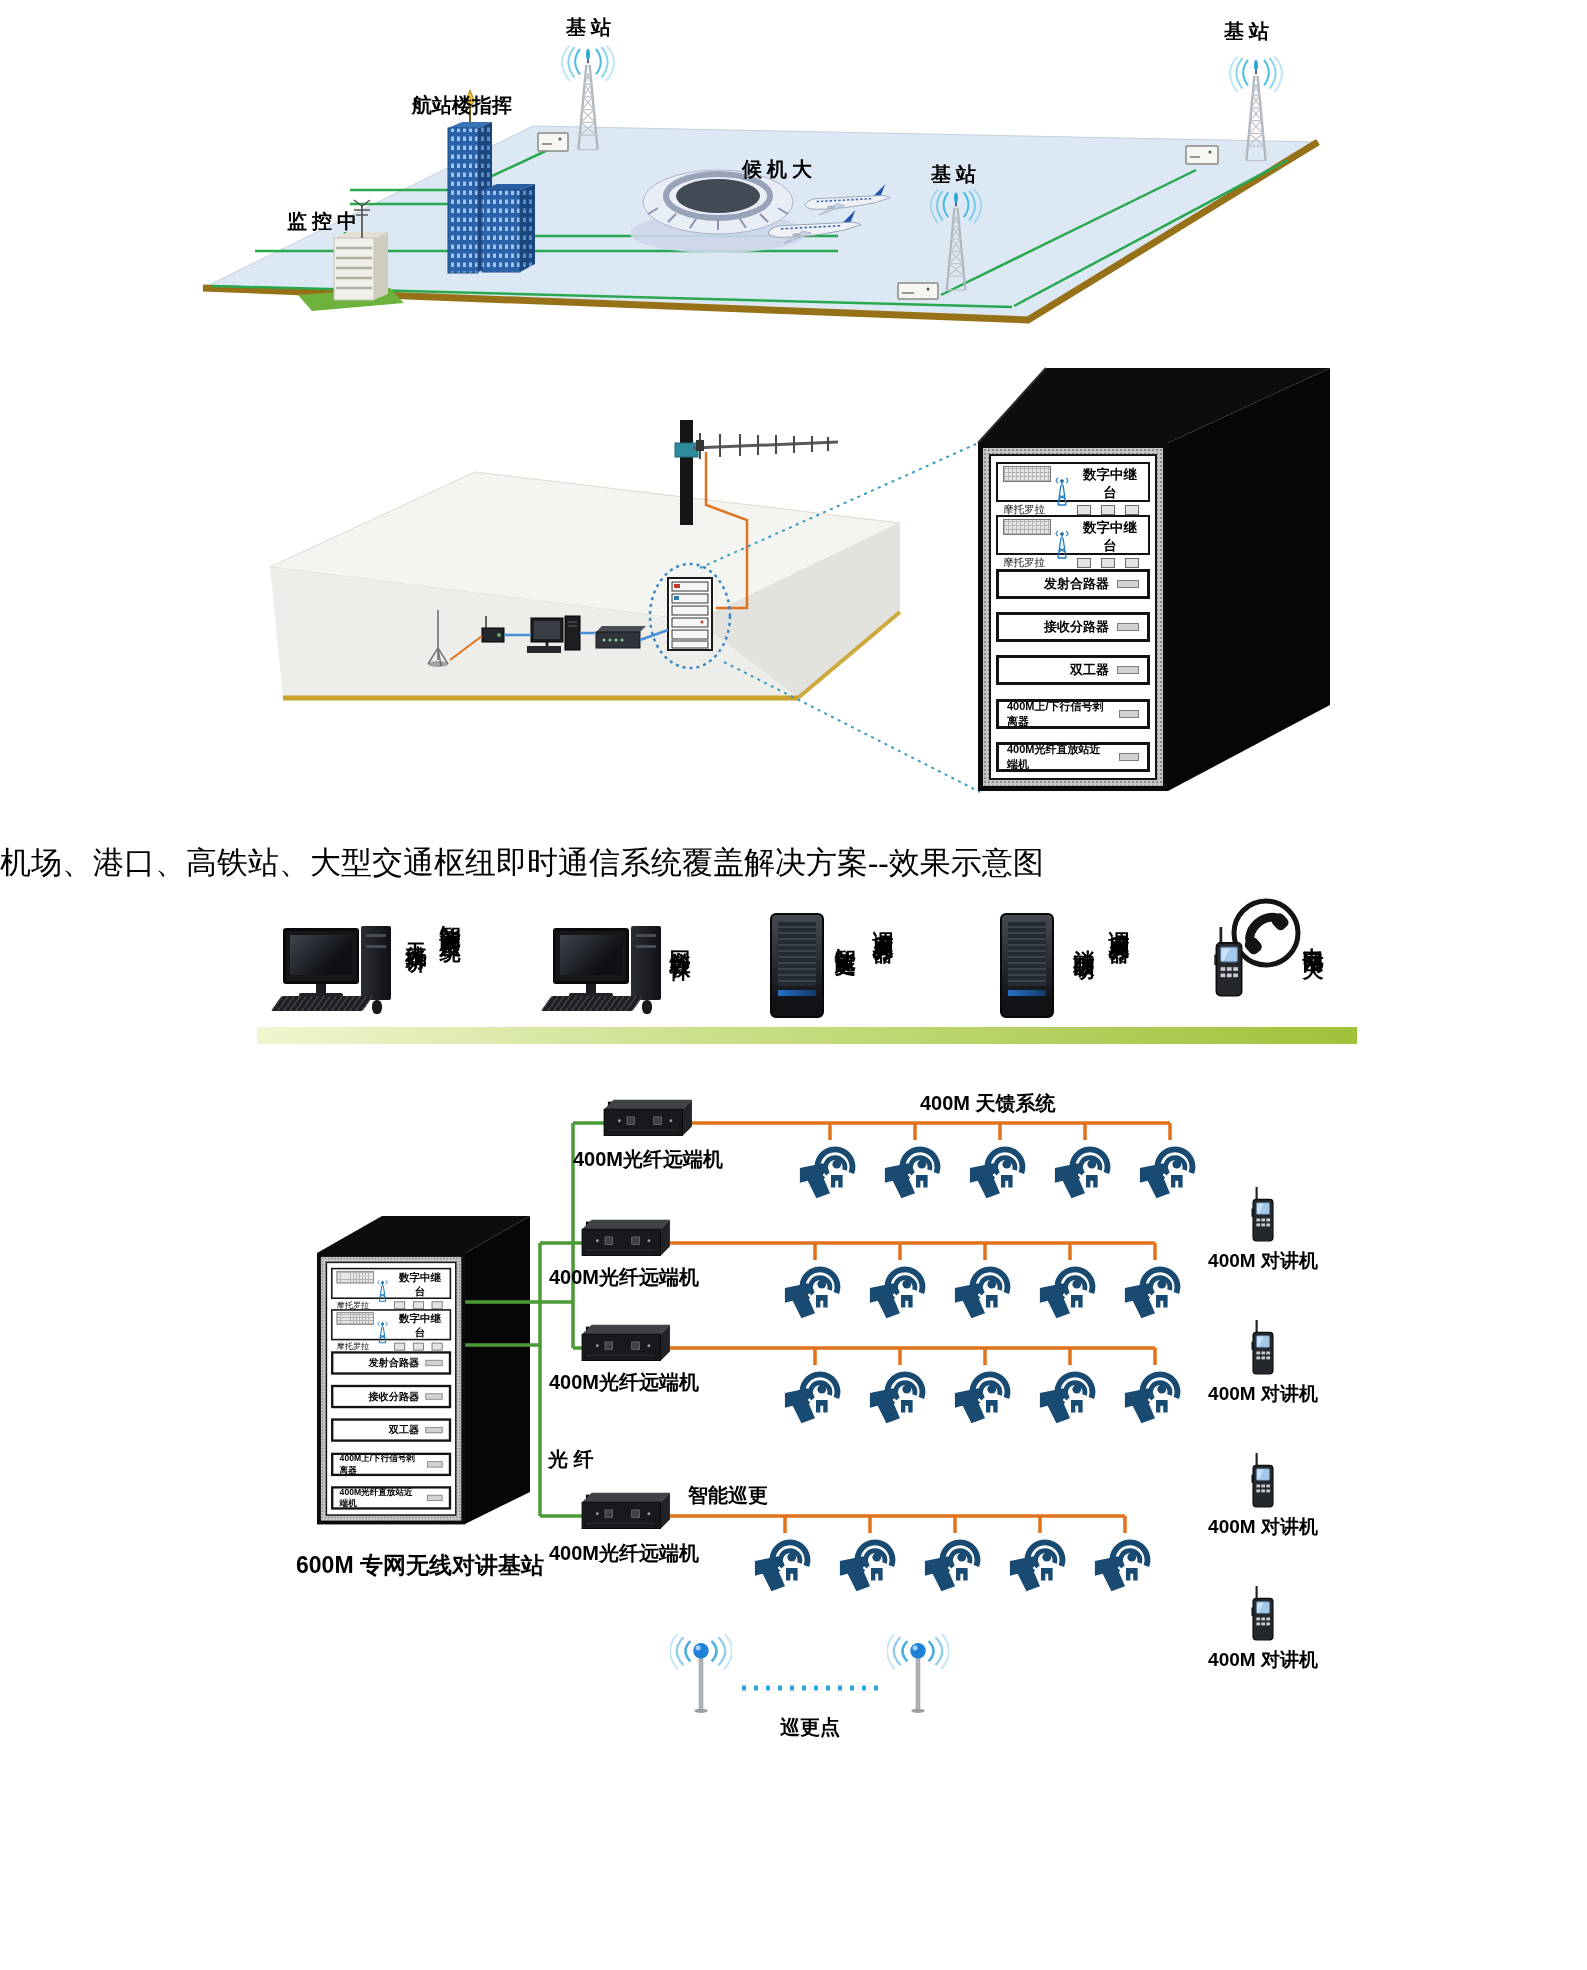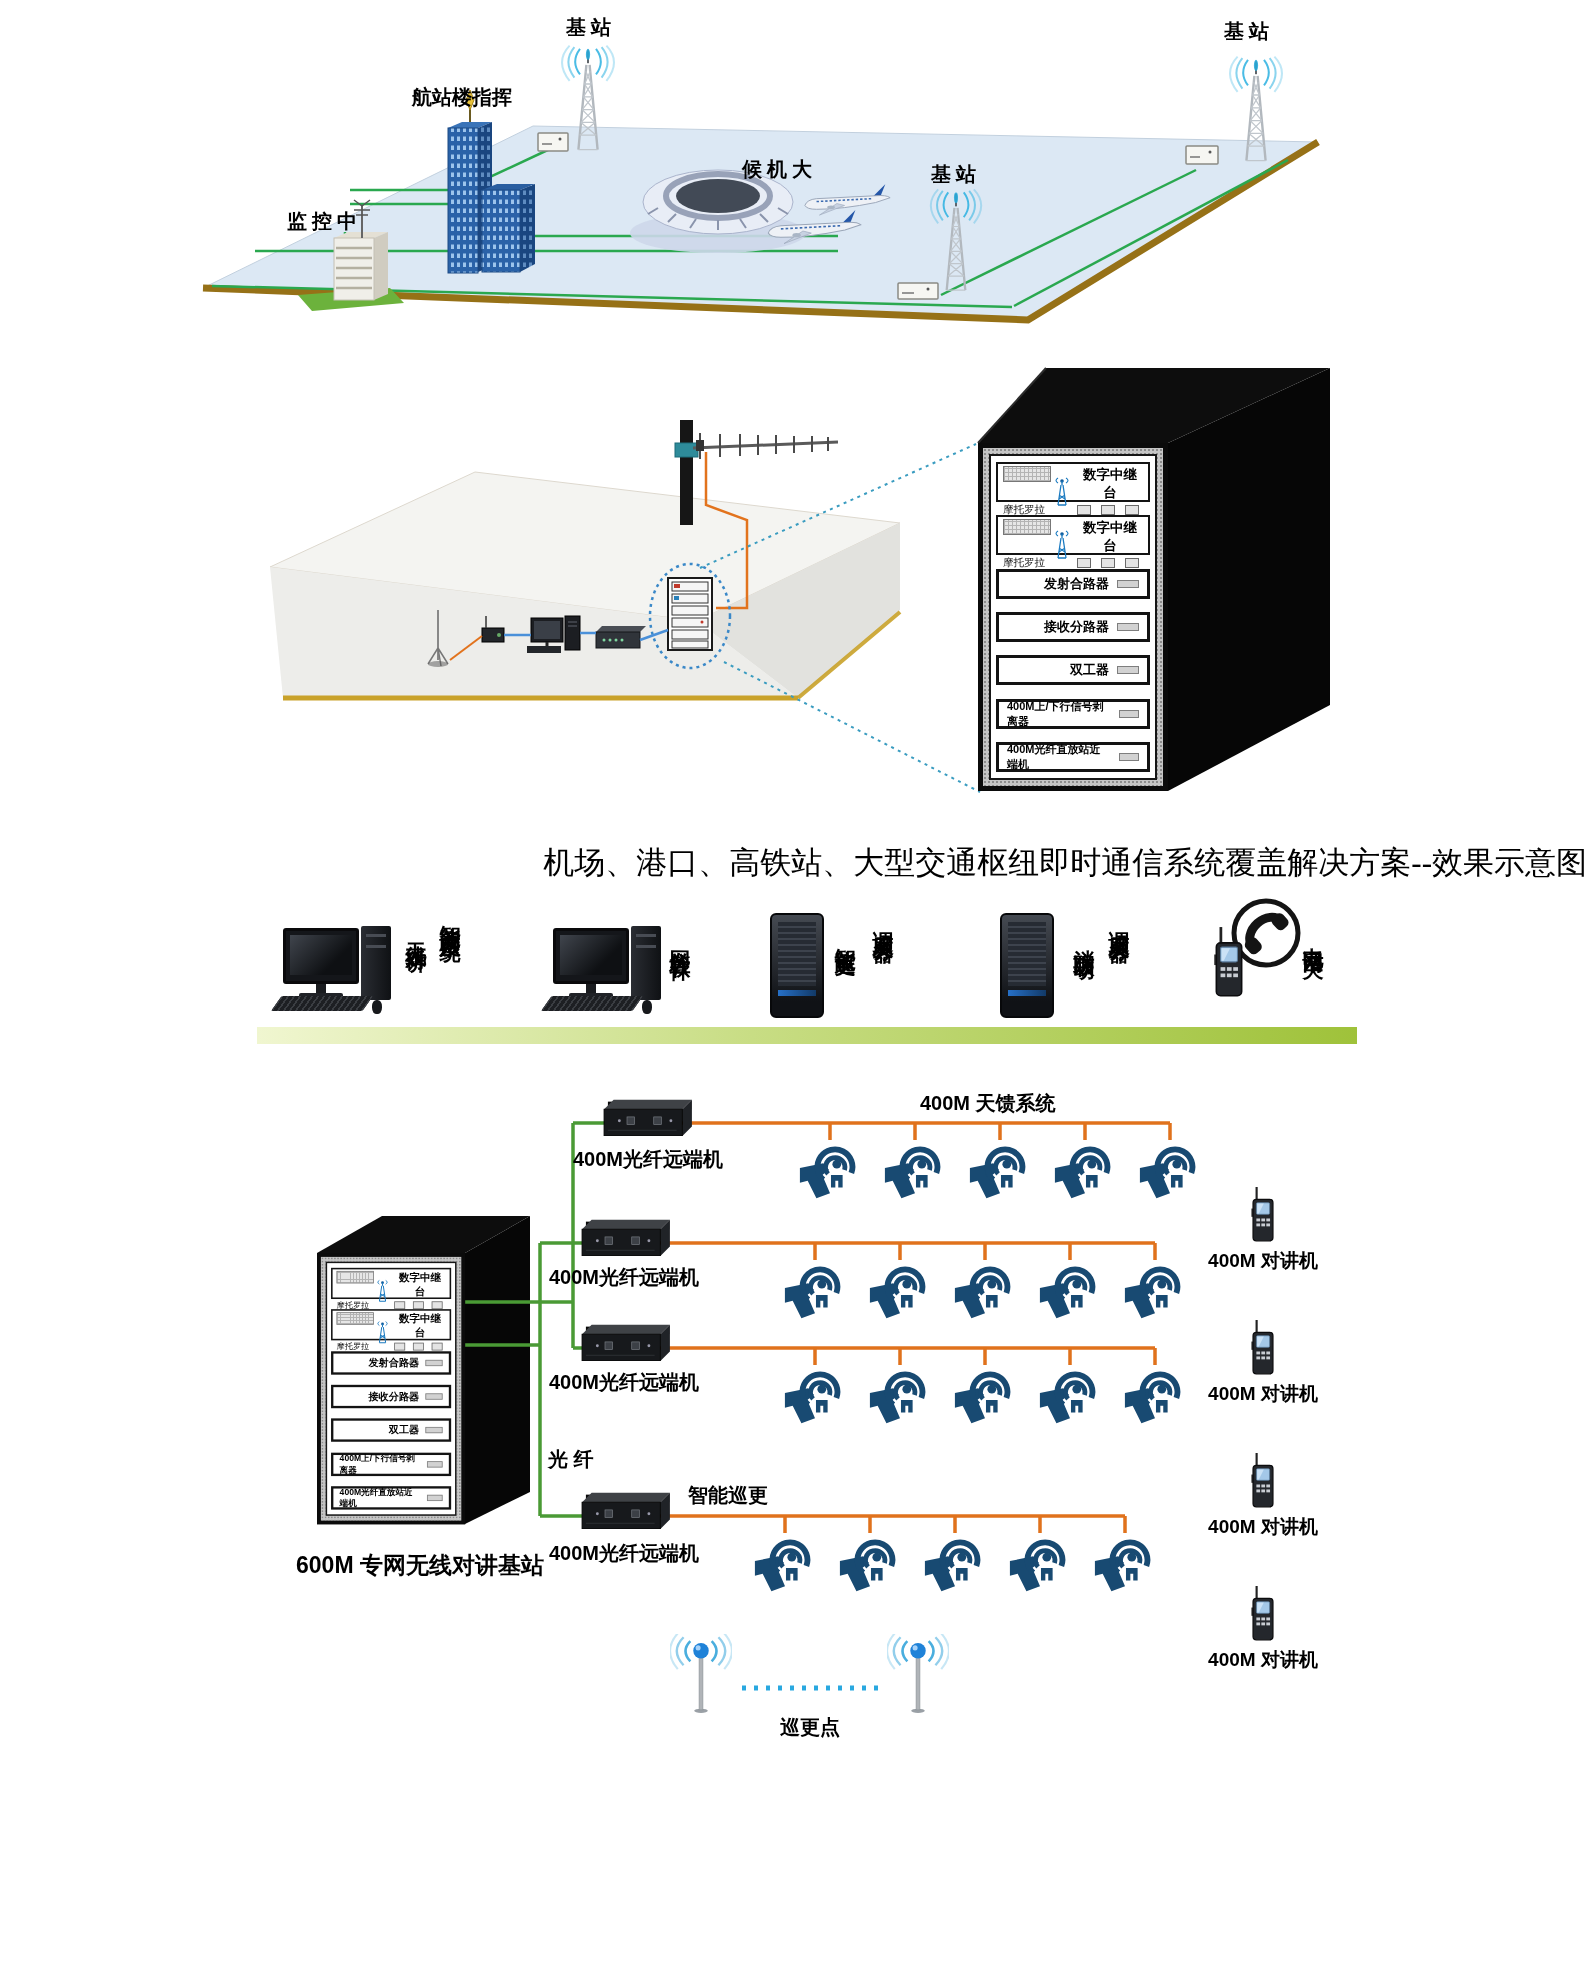--- a/index.html
+++ b/index.html
@@ -3,21 +3,21 @@
 <meta charset="utf-8">
 <style>
   html,body { margin:0; padding:0; background:#fff; }
   .canvas { position:relative; width:1587px; height:1970px; background:#fff; overflow:hidden;
             font-family:"Liberation Sans","DejaVu Sans",sans-serif; }
   svg.layer { position:absolute; left:0; }
 
   
   .slab { position:absolute; font-weight:700; font-size:20px; color:#000; white-space:pre;
           font-family:"Liberation Serif","DejaVu Serif",serif; }
-  .title { position:absolute; left:0; width:1587px; text-align:right; font-size:31px; color:#000;
+  .title { position:absolute; left:0; width:1587px; text-align:left; font-size:31px; color:#000;
            font-family:"Liberation Serif","DejaVu Serif",serif; white-space:pre; }
   .vlab { position:absolute; writing-mode:vertical-rl; text-orientation:upright; font-weight:700;
           font-size:21px; letter-spacing:3px; color:#000; }
   .alab { position:absolute; font-weight:700; font-size:20px; color:#000; white-space:pre; }
   .alab.ctr { text-align:center; }
 
   
   .green-bar { position:absolute; left:257px; top:1027px; width:1100px; height:17px;
                background:linear-gradient(90deg,#f0f6d0,#c8dd84 45%,#9fc23a); }
   .pc-mon { position:absolute; width:76px; height:56px; background:#14161a; border:3px solid #0a0a0c;
@@ -199,21 +199,21 @@
         <circle cx="1210" cy="152" r="1.5" fill="#555" stroke="none"></circle>
         <circle cx="928" cy="289" r="1.5" fill="#555" stroke="none"></circle>
     </g>
     <use href="#tower" x="556" y="38" width="64" height="124"></use>
     <use href="#tower" x="1224" y="50" width="64" height="122"></use>
     <use href="#tower" x="925" y="182" width="62" height="120"></use>
   </svg>
   <div class="slab" style="left:566px;top:14px">基 站</div>
   <div class="slab" style="left:1224px;top:18px">基 站</div>
   <div class="slab" style="left:931px;top:161px">基 站</div>
-  <div class="slab" style="left:412px;top:84px">航站楼指挥</div>
+  <div class="slab" style="left:412px;top:92px">航站楼指挥</div>
   <div class="slab" style="left:287px;top:208px">监 控 中</div>
   <div class="slab" style="left:742px;top:156px">候 机 大</div>
 
   <svg class="layer" style="top:330px" width="1587" height="530">
 
     <polygon points="270,237 475,142 900,193 697,291" fill="#f4f4f1" stroke="#ddd8ce"></polygon>
     <polygon points="270,237 697,291 798,368 283,368" fill="#ededea"></polygon>
     <polygon points="697,291 900,193 900,280 798,368" fill="#e2e2de"></polygon>
     <path d="M283,368 H798" stroke="#c9a22a" stroke-width="5"></path>
     <path d="M798,368 L900,282" stroke="#c9a22a" stroke-width="4" opacity="0.9"></path>

